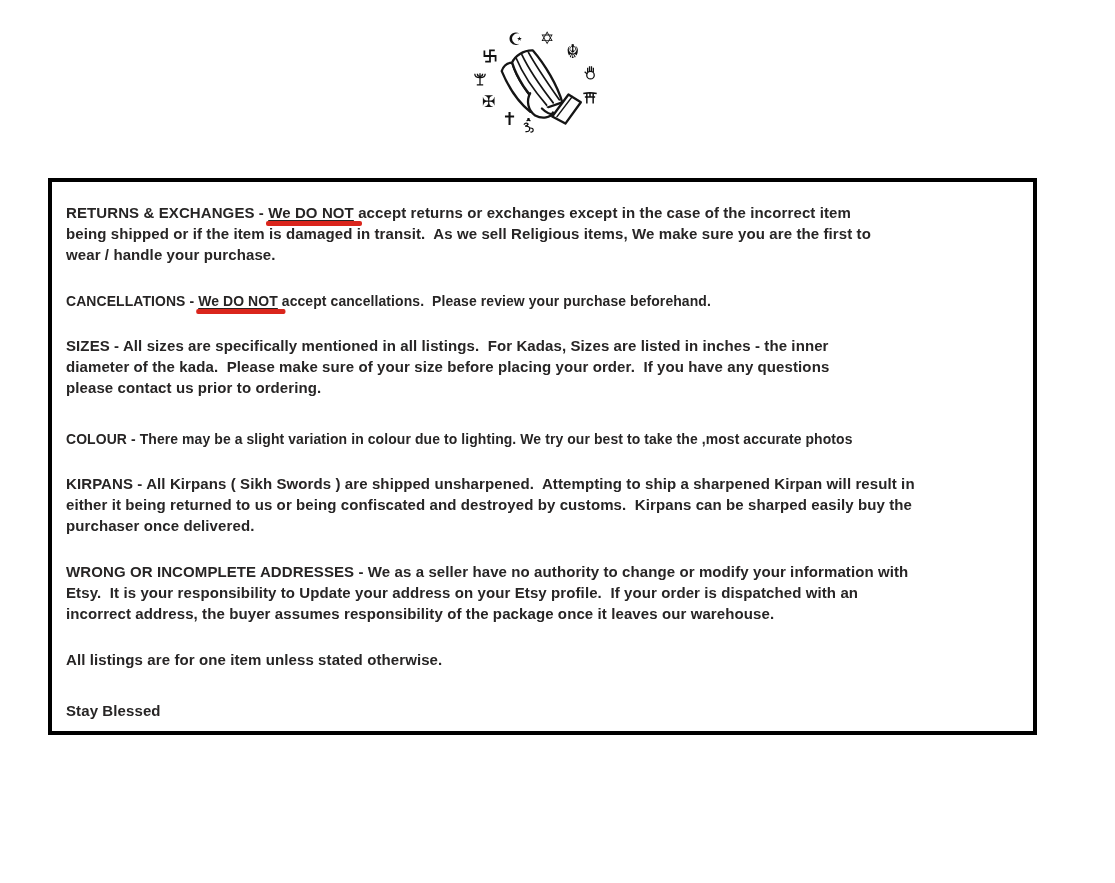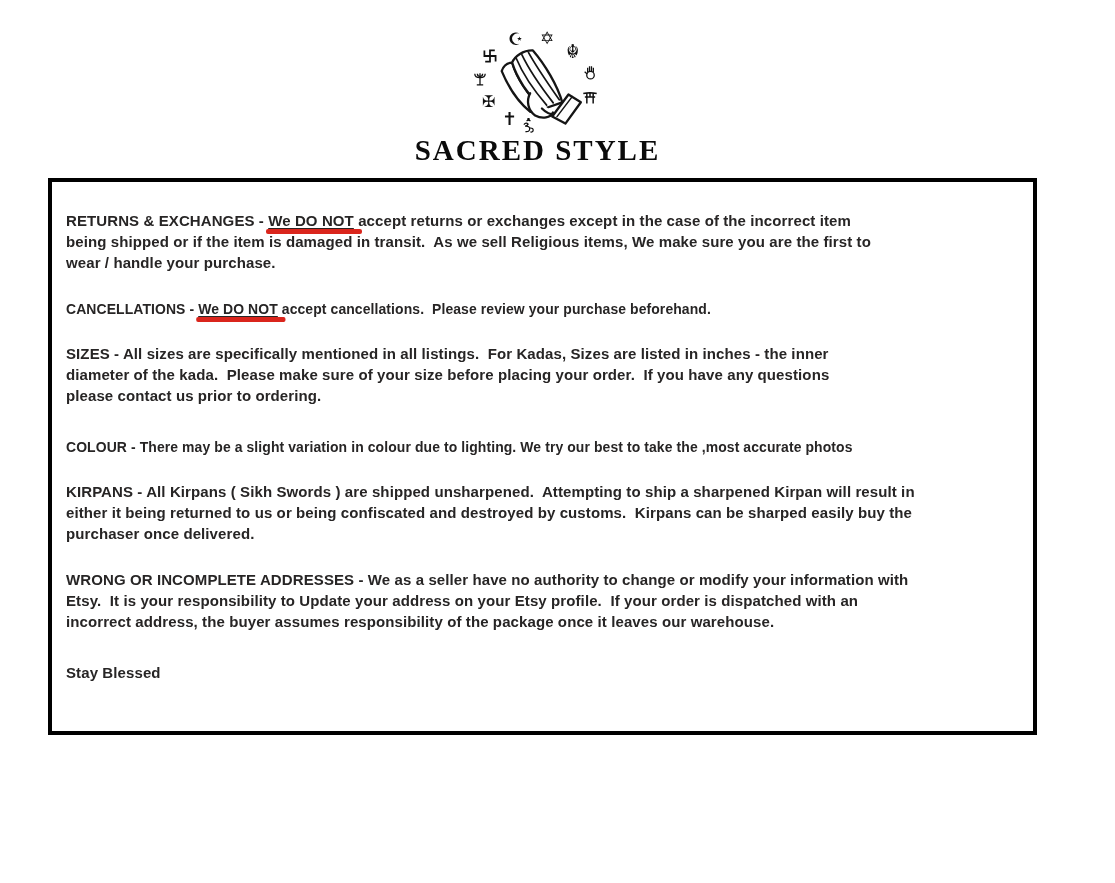--- a/index.html
+++ b/index.html
@@ -33,21 +33,21 @@
   .brand{
     position:absolute;left:-10px;top:112px;width:255px;text-align:center;
     font-family:"Liberation Serif", serif;font-size:29px;font-weight:600;
     letter-spacing:2px;color:#0b0b0b;white-space:nowrap;
   }
 
   
   .policy-box{
     position:absolute;left:48px;top:178px;width:989px;height:557px;
     border:4px solid var(--border-color);
-    padding:28px 12px 0 14px;overflow:hidden;background:#fff;
+    padding:20px 12px 0 14px;overflow:hidden;background:#fff;
   }
   .policy-box p{
     font-weight:bold;font-size:15px;line-height:21px;
     white-space:pre;letter-spacing:0.1px;color:var(--text-color);
   }
   .gap-25{margin-top:25px;}
   .gap-26{margin-top:24px;}
   .gap-30{margin-top:30px;}
   .gap-23{margin-top:30px;}
   .narrow{
@@ -118,21 +118,20 @@
       <path d="M66 12 C62 30 62 50 64 70" fill="none" stroke-width="1.8"></path>
       <path d="M73 12 C70 30 70 52 71 72" fill="none" stroke-width="1.8"></path>
       <path d="M80 14 C78 32 78 52 78 73" fill="none" stroke-width="1.8"></path>
       <path d="M57 50 C49 54 45 63 48 72 C52 80 60 83 65 80"></path>
       <path d="M58 70 C60 82 70 89 80 85" fill="none"></path>
       <path d="M62 83 L89 74 L95 88 L69 97 Z"></path>
       <path d="M66 86 L91 78" fill="none" stroke-width="1.6"></path>
     </g>
   </svg>
 
-  <div class="brand">SACRED STYLE</div>
 </div>
 
 <div class="policy-box">
 
   <p><span>RETURNS &amp; EXCHANGES - </span><span class="hl">We DO NOT</span><span> accept returns or exchanges except in the case of the incorrect item
 being shipped or if the item is damaged in transit.  As we sell Religious items, We make sure you are the first to
 wear / handle your purchase.</span></p>
 
   <p class="gap-25 narrow"><span>CANCELLATIONS - </span><span class="hl">We DO NOT</span><span> accept cancellations.  Please review your purchase beforehand.</span></p>
 
@@ -143,16 +142,17 @@
   <p class="gap-30 narrow">COLOUR - There may be a slight variation in colour due to lighting. We try our best to take the ,most accurate photos</p>
 
   <p class="gap-26">KIRPANS - All Kirpans ( Sikh Swords ) are shipped unsharpened.  Attempting to ship a sharpened Kirpan will result in
 either it being returned to us or being confiscated and destroyed by customs.  Kirpans can be sharped easily buy the
 purchaser once delivered.</p>
 
   <p class="gap-25">WRONG OR INCOMPLETE ADDRESSES - We as a seller have no authority to change or modify your information with
 Etsy.  It is your responsibility to Update your address on your Etsy profile.  If your order is dispatched with an
 incorrect address, the buyer assumes responsibility of the package once it leaves our warehouse.</p>
 
+  <p class="gap-25">All listings are for one item unless stated otherwise.</p>
 
   <p class="gap-23 signoff">Stay Blessed</p>
 
 </div>
 
 </body></html>

